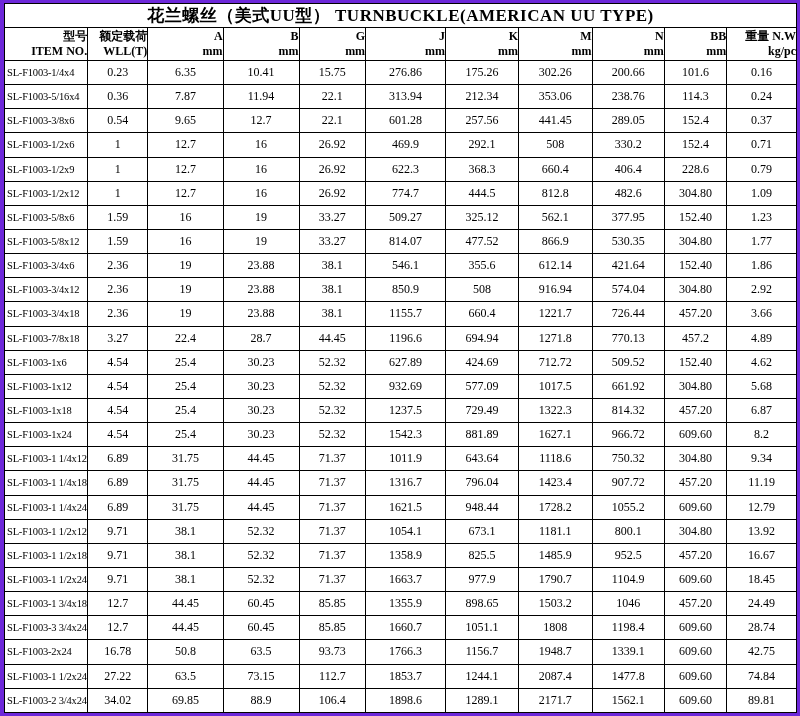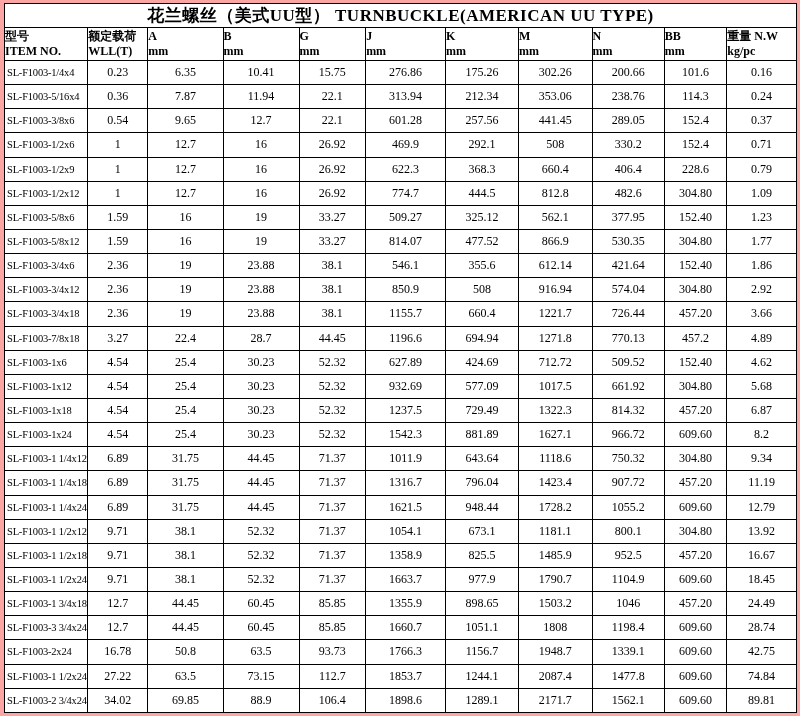--- a/index.html
+++ b/index.html
@@ -7,21 +7,21 @@
     padding: 0;
     background: #ffffff;
     width: 800px;
     height: 716px;
     overflow: hidden;
   }
   .sheet {
     position: relative;
     width: 800px;
     height: 716px;
-    background: #fca5a5;
+    background: #6d28d9;
   }
   table.spec {
     position: absolute;
     left: 4px;
     top: 3px;
     width: 793px;
     height: 710px;
     border-collapse: collapse;
     table-layout: fixed;
     font-family: "Liberation Serif", serif;
@@ -39,21 +39,21 @@
     font-size: 17px;
     font-weight: bold;
     text-align: center;
     vertical-align: middle;
     letter-spacing: 0.5px;
   }
   #header-row th {
     height: 32px;
     font-size: 12px;
     font-weight: bold;
-    text-align: left;
+    text-align: right;
     vertical-align: middle;
     line-height: 1.25;
   }
   #header-row th .h1, #header-row th .h2 {
     display: block;
   }
   tbody td {
     text-align: center;
     vertical-align: middle;
     font-size: 12px;

